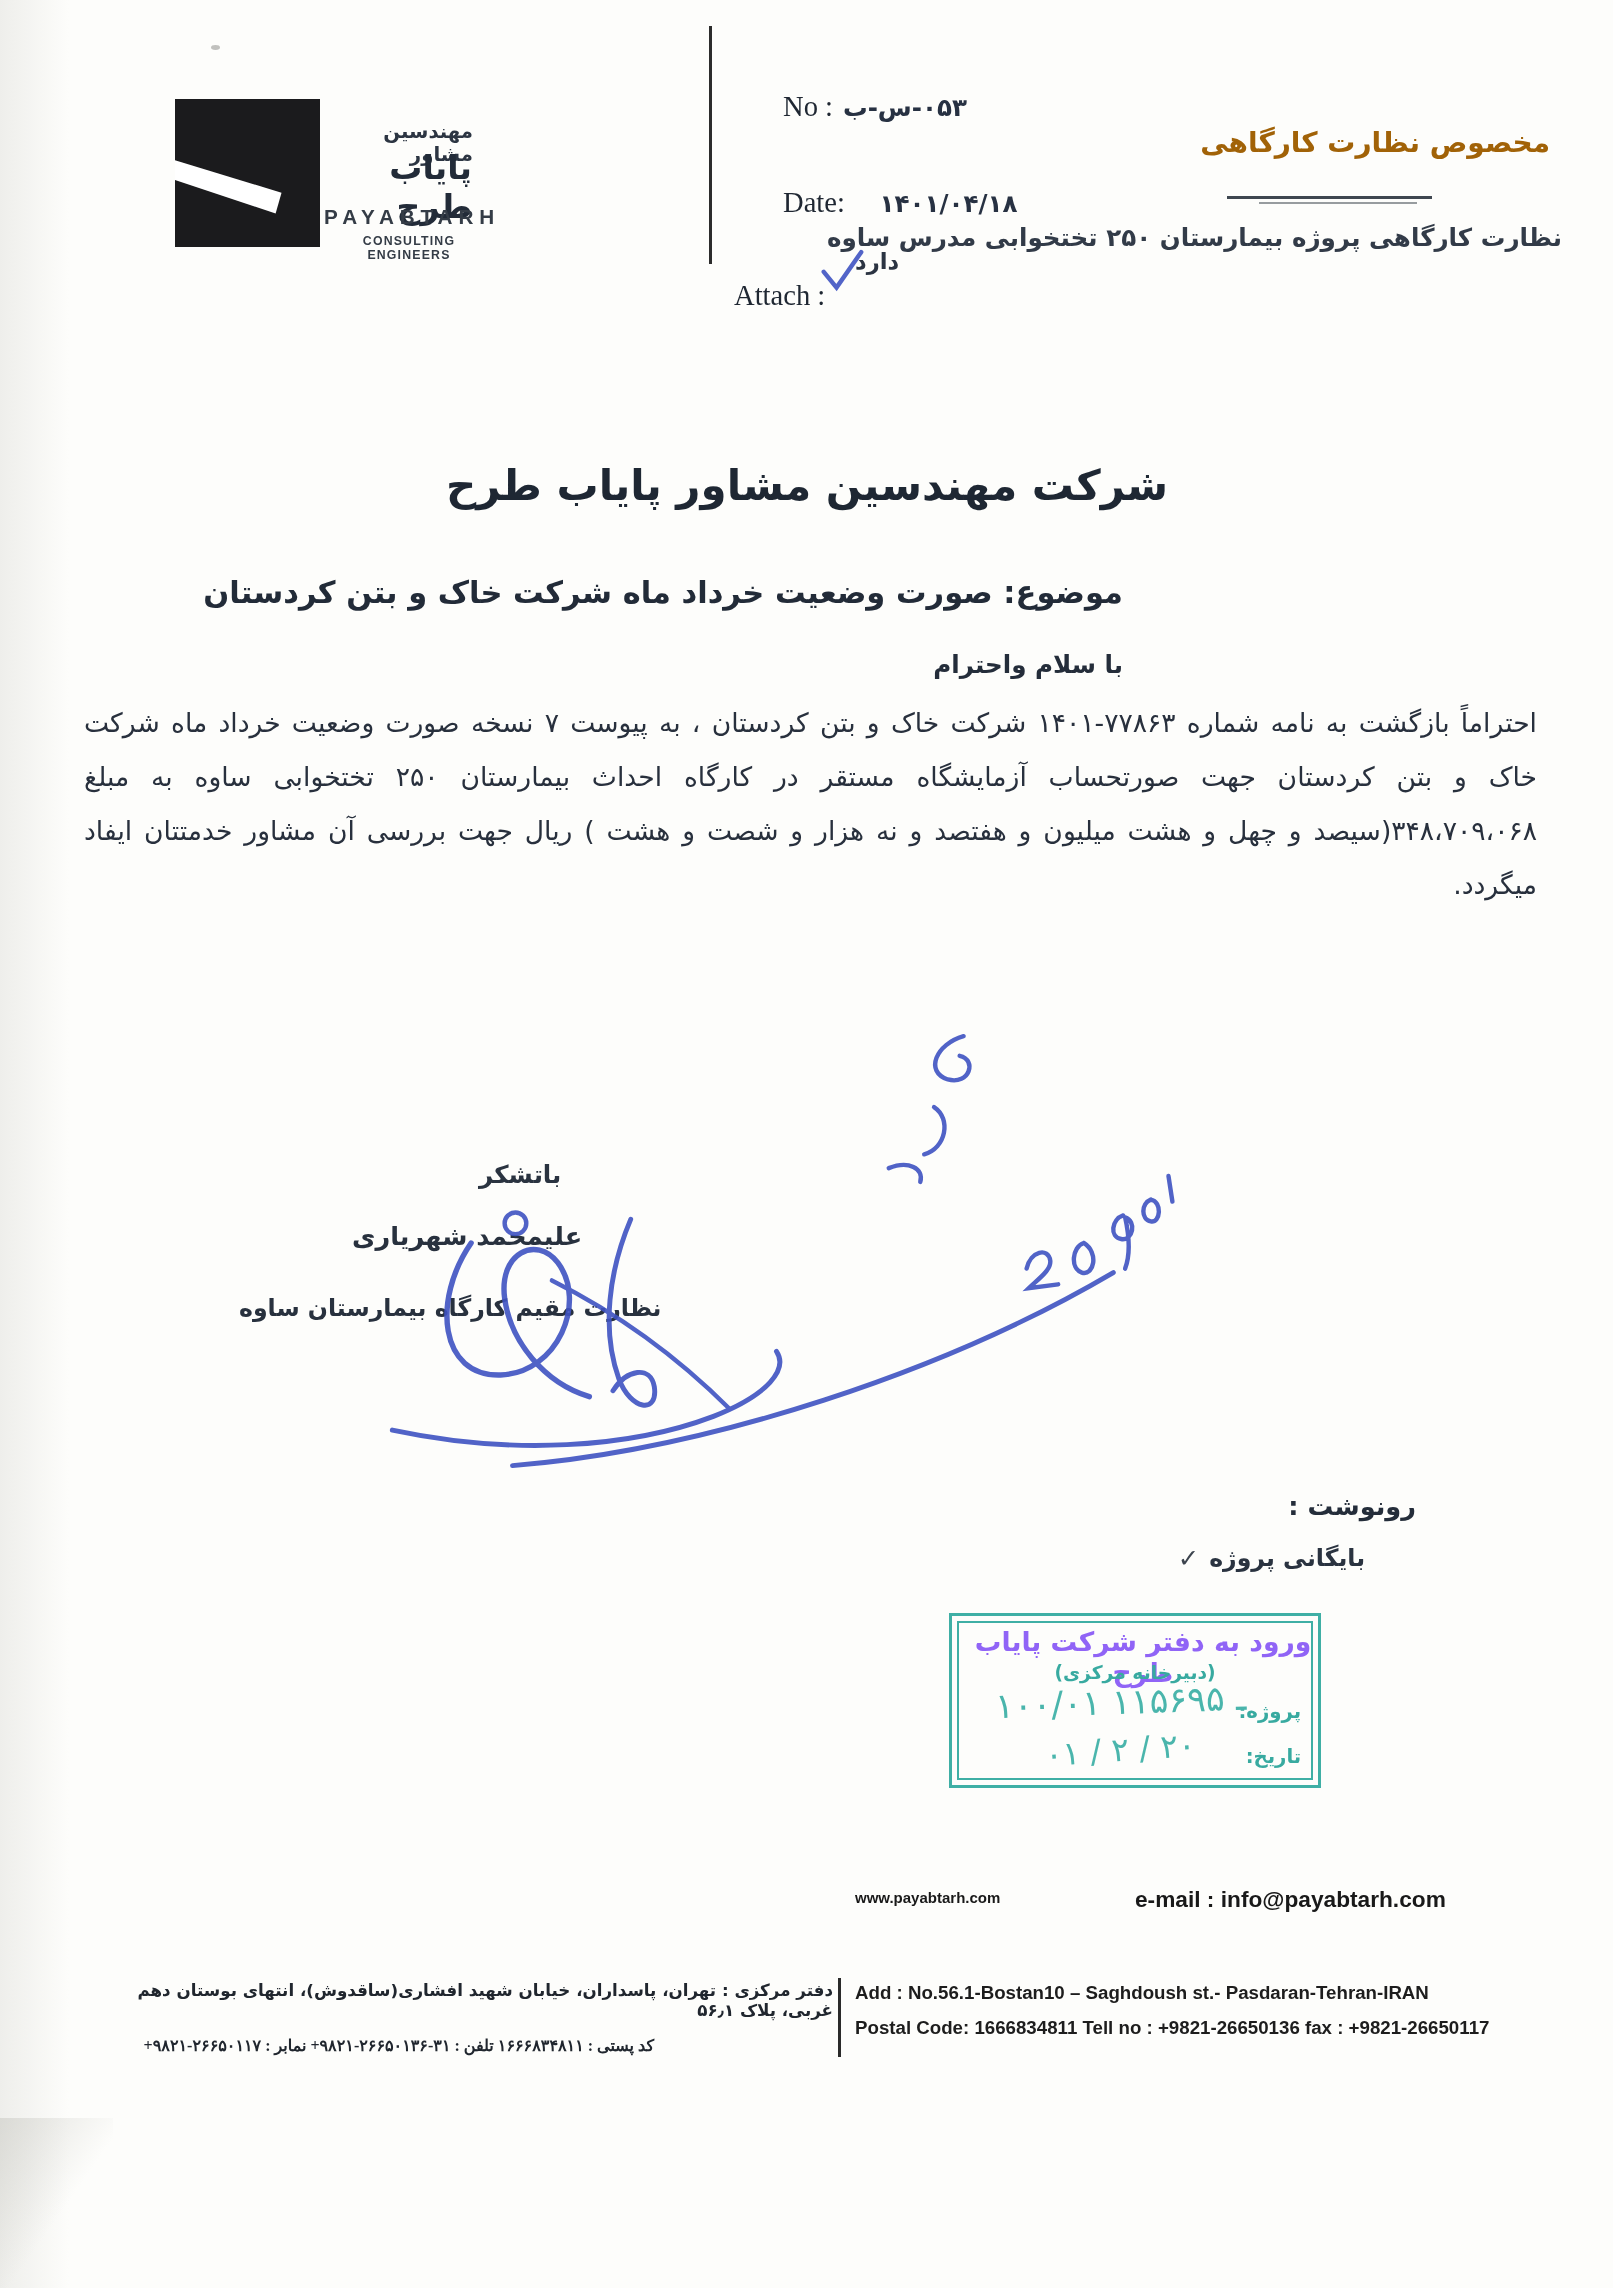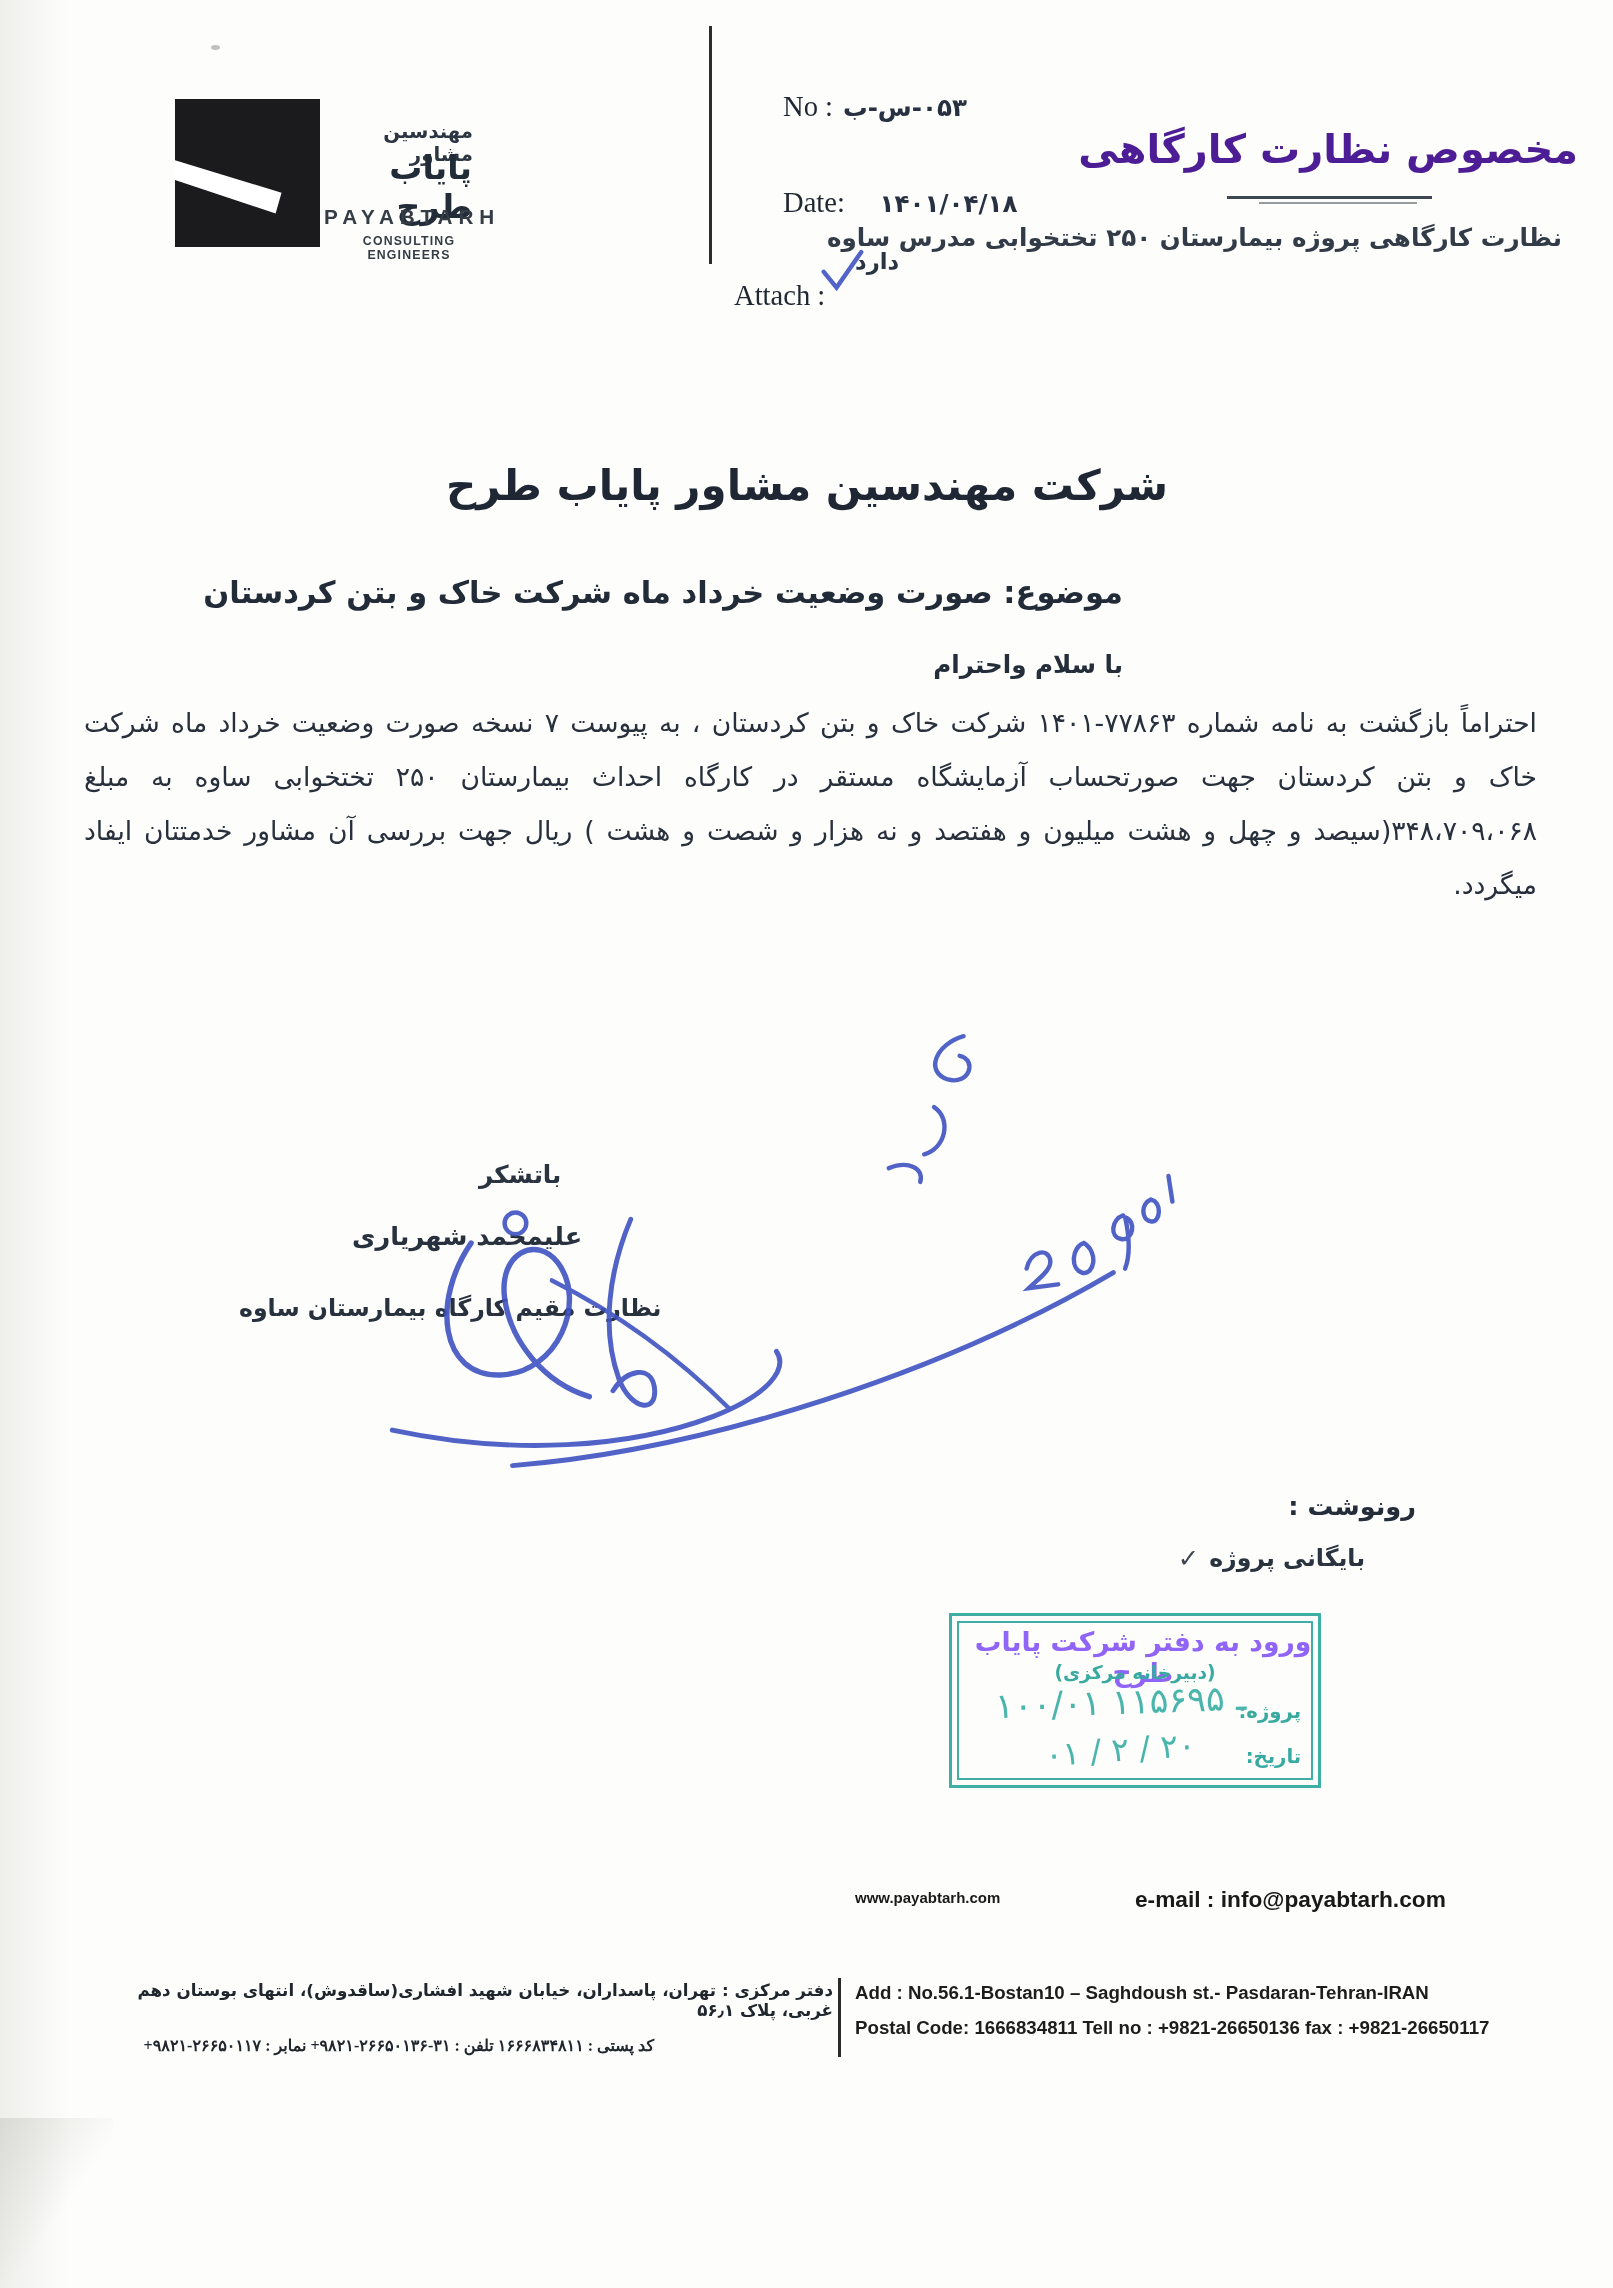--- a/index.html
+++ b/index.html
@@ -31,21 +31,21 @@
   .vline-top{left:709px;top:25.6px;width:3px;height:238px;background:#2c2c2c;}
 
   .ref-row{display:flex;align-items:baseline;gap:9.9px;}
   .no-row{left:783px;top:91px;}
   .date-row{left:783px;top:187px;}
   .ref-label{font-size:28.6px;color:#1f2732;}
   .ref-value{font-size:24.6px;font-weight:600;color:#273142;letter-spacing:1px;}
   .attach-label{left:734px;top:280px;font-size:28.6px;color:#1f2732;}
   .darad{left:855px;top:248px;font-size:22.7px;font-weight:700;color:#2b3442;direction:rtl;}
 
-  .dest-heading{right:36px;top:126px;font-size:40px;font-weight:700;color:#4c1d95;direction:rtl;}
+  .dest-heading{right:64px;top:126px;font-size:28px;font-weight:700;color:#a16207;direction:rtl;}
   .dest-underline1{left:1227px;top:196px;width:205px;height:2.5px;background:#3f4750;}
   .dest-underline2{left:1259px;top:202px;width:158px;height:1.5px;background:#6b7278;opacity:.7;}
   .dest-line{right:52px;top:223px;font-size:24.6px;font-weight:600;color:#323b48;direction:rtl;}
 
   .title{left:0;top:461px;width:1614px;text-align:center;font-size:42px;font-weight:700;color:#1e2733;direction:rtl;}
   .subject{right:491px;top:575px;font-size:30.5px;font-weight:700;color:#222b38;direction:rtl;}
   .salutation{right:491px;top:650px;font-size:24.6px;font-weight:700;color:#242d3a;direction:rtl;}
 
   .body-text{left:84px;top:707px;width:1453px;direction:rtl;}
   .body-line{font-size:26.6px;font-weight:400;color:#28303d;height:54px;

